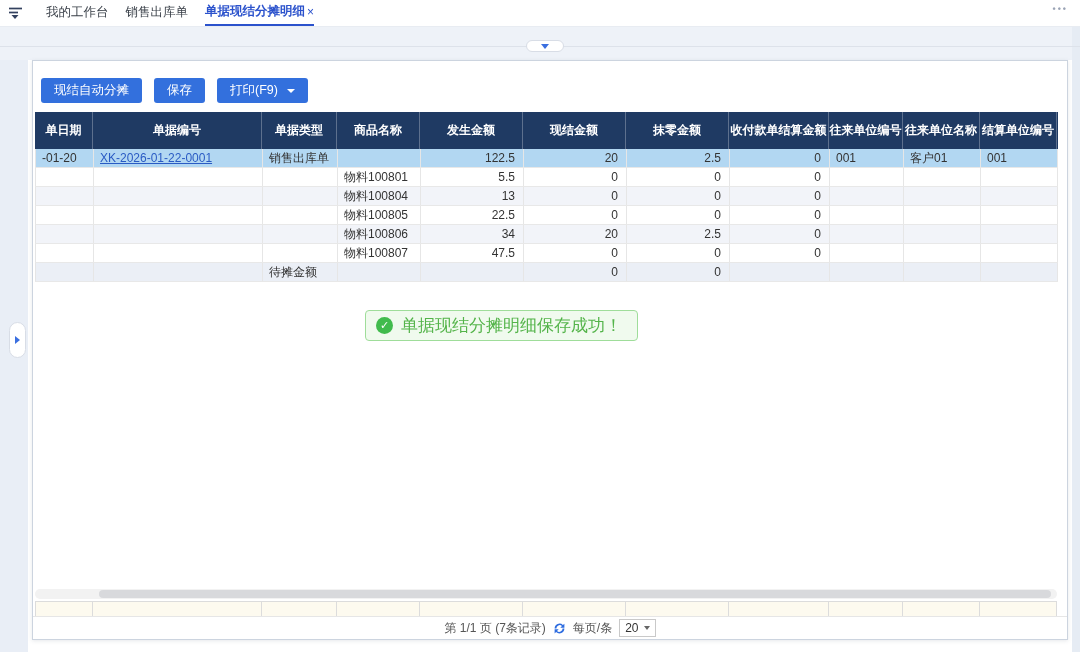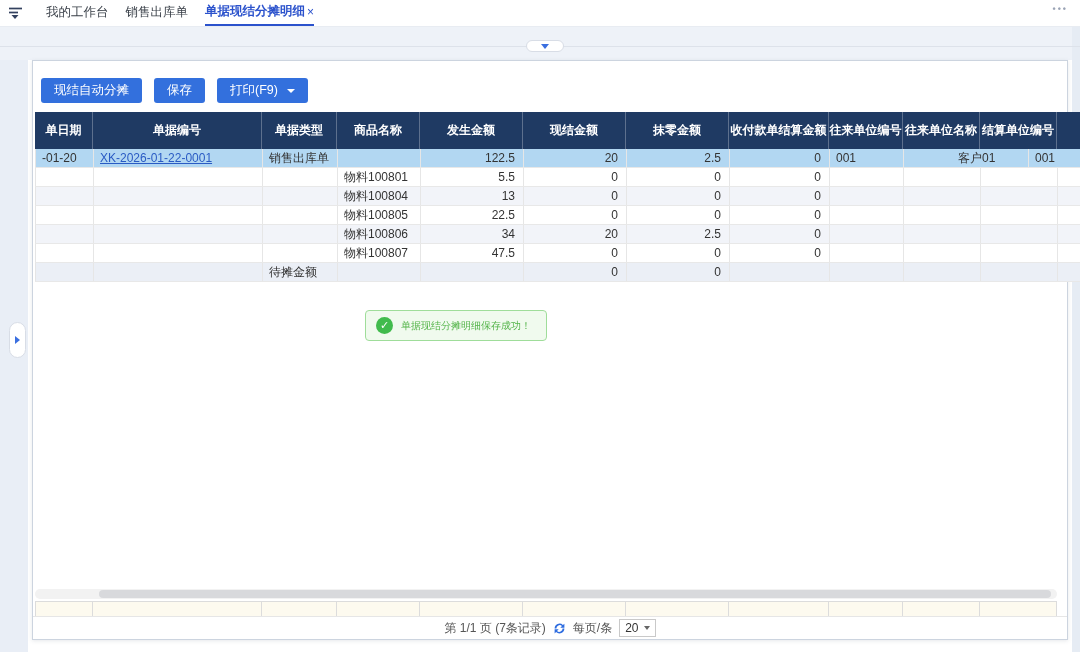--- a/index.html
+++ b/index.html
@@ -61,21 +61,21 @@
 
   
   .pager{position:absolute;left:0;right:0;bottom:0;height:23px;background:#fff;border-top:1px solid #e6e6e6;display:flex;align-items:center;justify-content:center;gap:7px;font-size:12px;color:#555;}
   .refresh{display:flex;align-items:center;cursor:pointer;}
   .pagesize{display:flex;align-items:center;gap:5px;border:1px solid #c9c9c9;background:#fff;height:18px;padding:0 5px;font-size:12px;color:#333;cursor:pointer;}
   .caret-sm{width:0;height:0;border-left:3.5px solid transparent;border-right:3.5px solid transparent;border-top:4px solid #666;}
 
   
   .toast{position:absolute;left:365px;top:310px;height:31px;background:var(--toast-bg);border:1px solid var(--toast-border);border-radius:4px;display:flex;align-items:center;gap:8px;padding:0 15px 0 10px;z-index:6;}
   .check-circle{width:17px;height:17px;border-radius:50%;background:#41bb4d;color:#fff;font-size:11px;font-weight:bold;display:flex;align-items:center;justify-content:center;}
-  .toast-text{color:var(--toast-green);font-size:10px;white-space:nowrap;}
+  .toast-text{color:var(--toast-green);font-size:17px;white-space:nowrap;}
 </style>
 </head>
 <body>
 
 <div class="screen">
 
   <div class="left-strip"></div>
   <div class="top-band"></div>
   <div class="right-strip"></div>
   <div class="hr-line"></div>
@@ -135,21 +135,21 @@
             <div class="td align-left" style="width: 169px;">
               <a>XK-2026-01-22-0001</a>
             </div>
             <div class="td align-left" style="width: 75px;">销售出库单</div>
             <div class="td align-left" style="width: 83px;"></div>
             <div class="td align-right" style="width: 103px;">122.5</div>
             <div class="td align-right" style="width: 103px;">20</div>
             <div class="td align-right" style="width: 103px;">2.5</div>
             <div class="td align-right" style="width: 100px;">0</div>
             <div class="td align-left" style="width: 74px;">001</div>
-            <div class="td align-left" style="width: 77px; margin-left: 48px;">客户01</div>
+            <div class="td align-left" style="width: 77px;">客户01</div>
             <div class="td align-left" style="width: 77px;">001</div>
           </div>
           <div class="tr plain">
             <div class="td align-left" style="width: 58px;"></div>
             <div class="td align-left" style="width: 169px;"></div>
             <div class="td align-left" style="width: 75px;"></div>
             <div class="td align-left" style="width: 83px;">物料100801</div>
             <div class="td align-right" style="width: 103px;">5.5</div>
             <div class="td align-right" style="width: 103px;">0</div>
             <div class="td align-right" style="width: 103px;">0</div>

